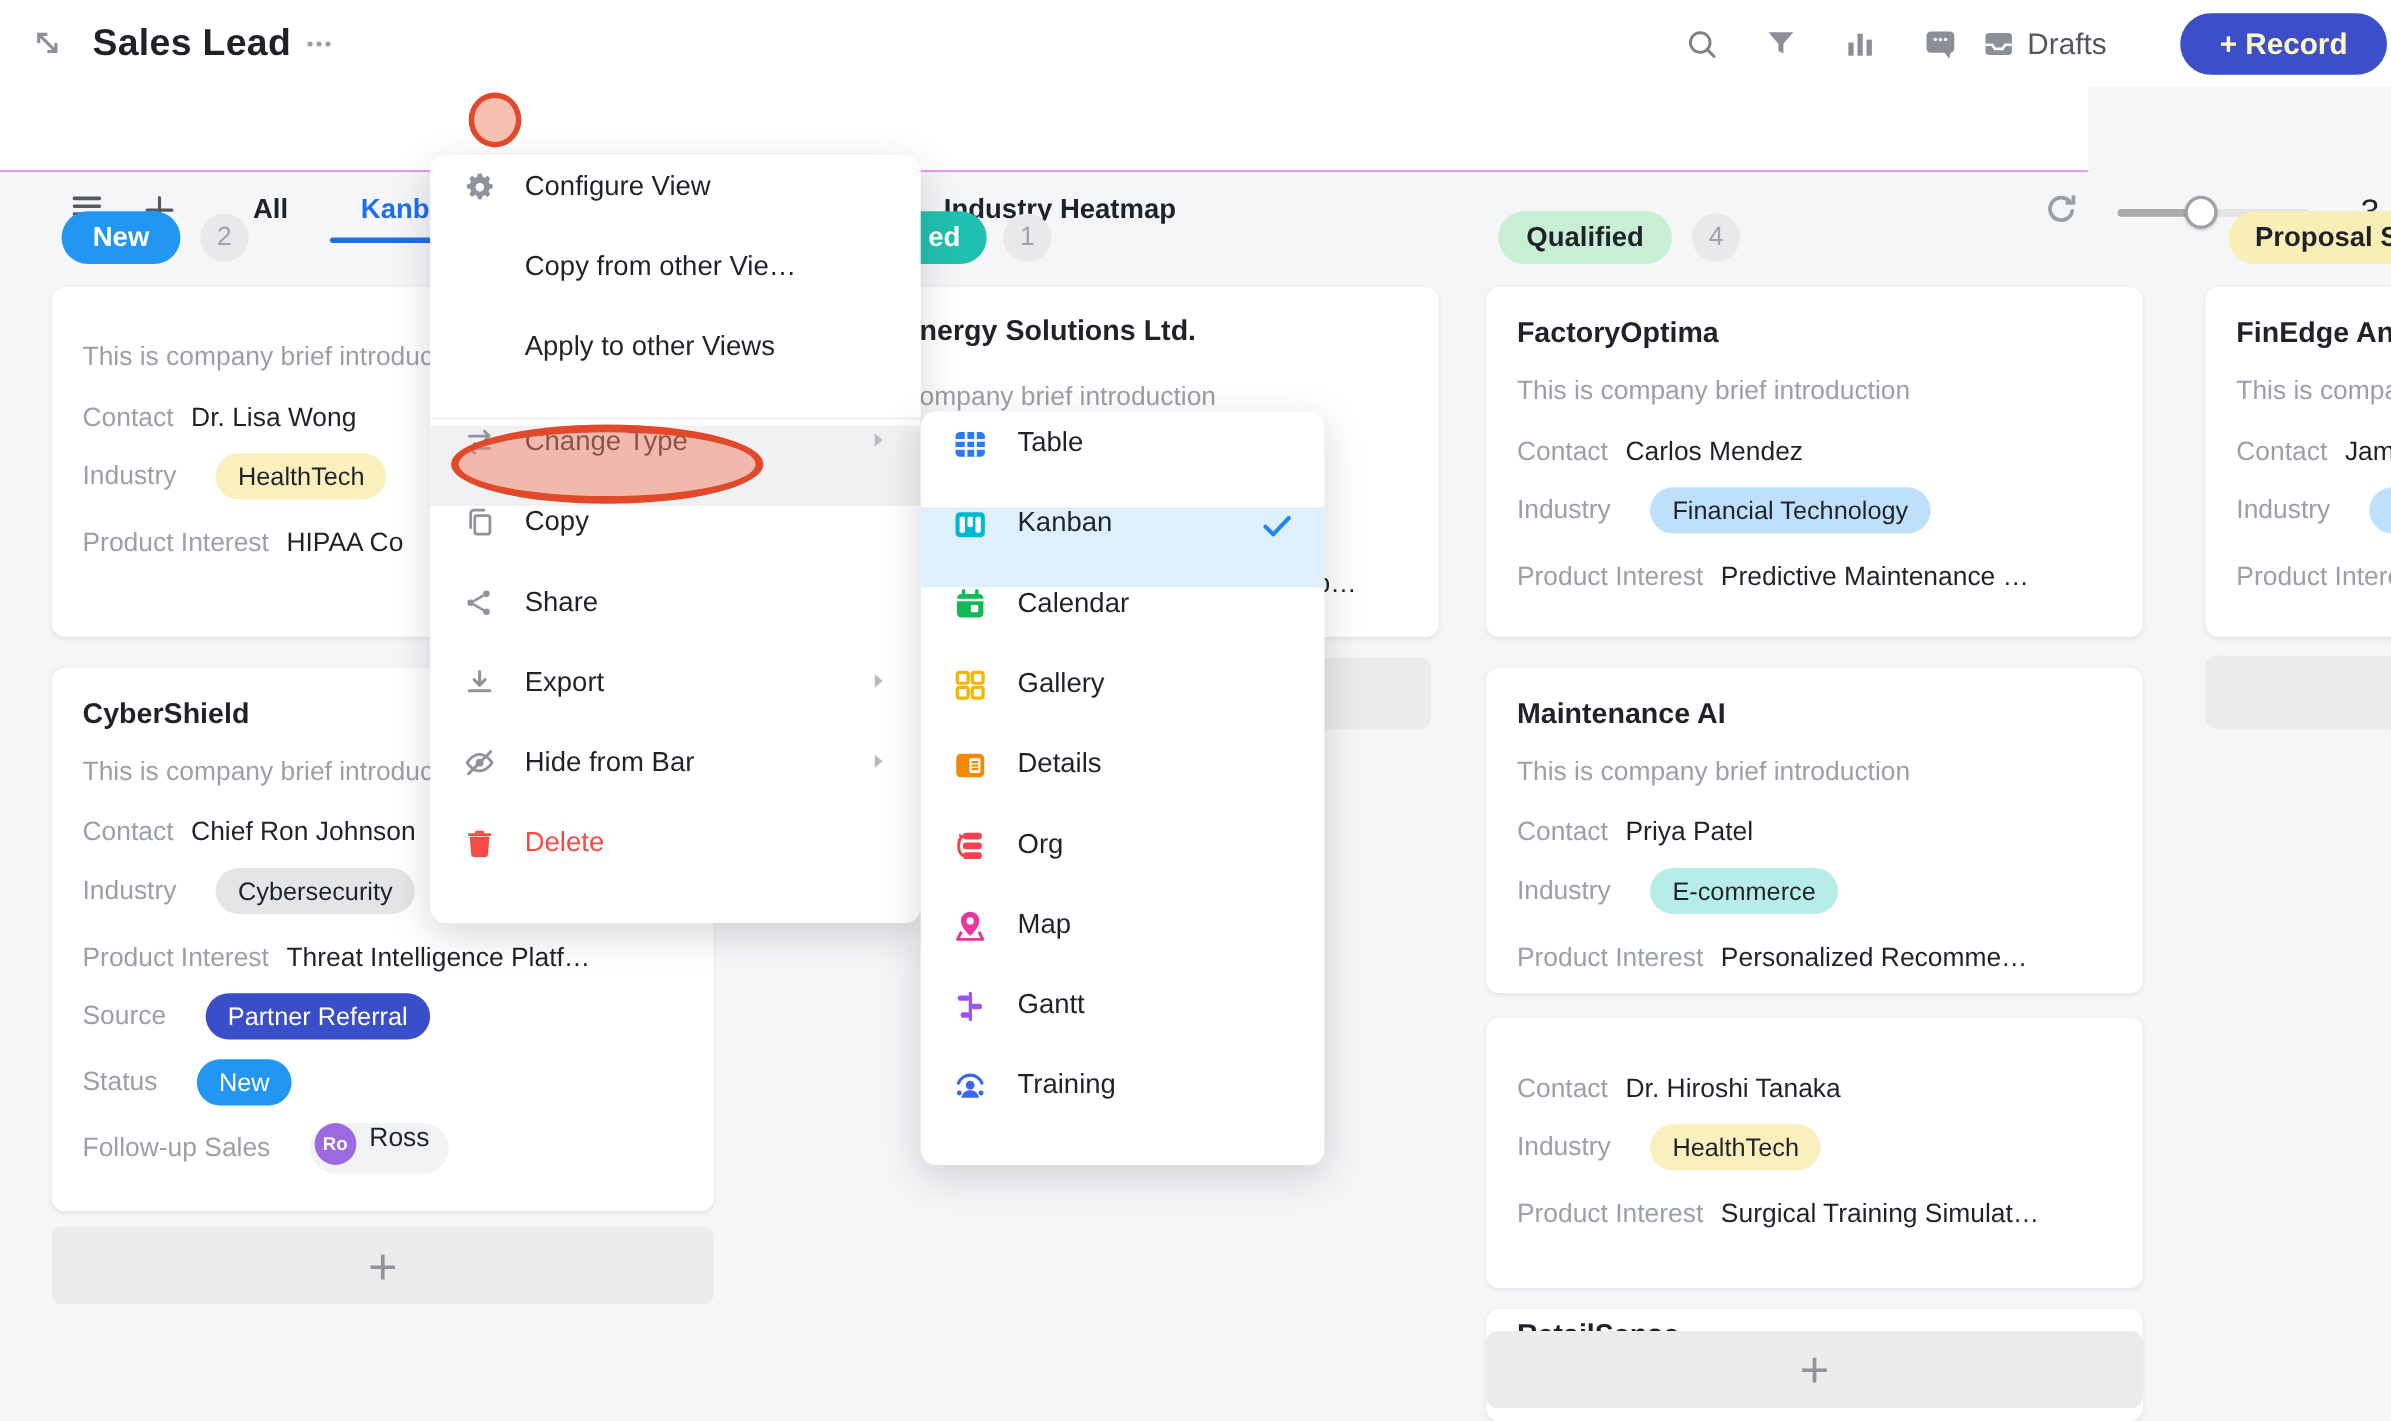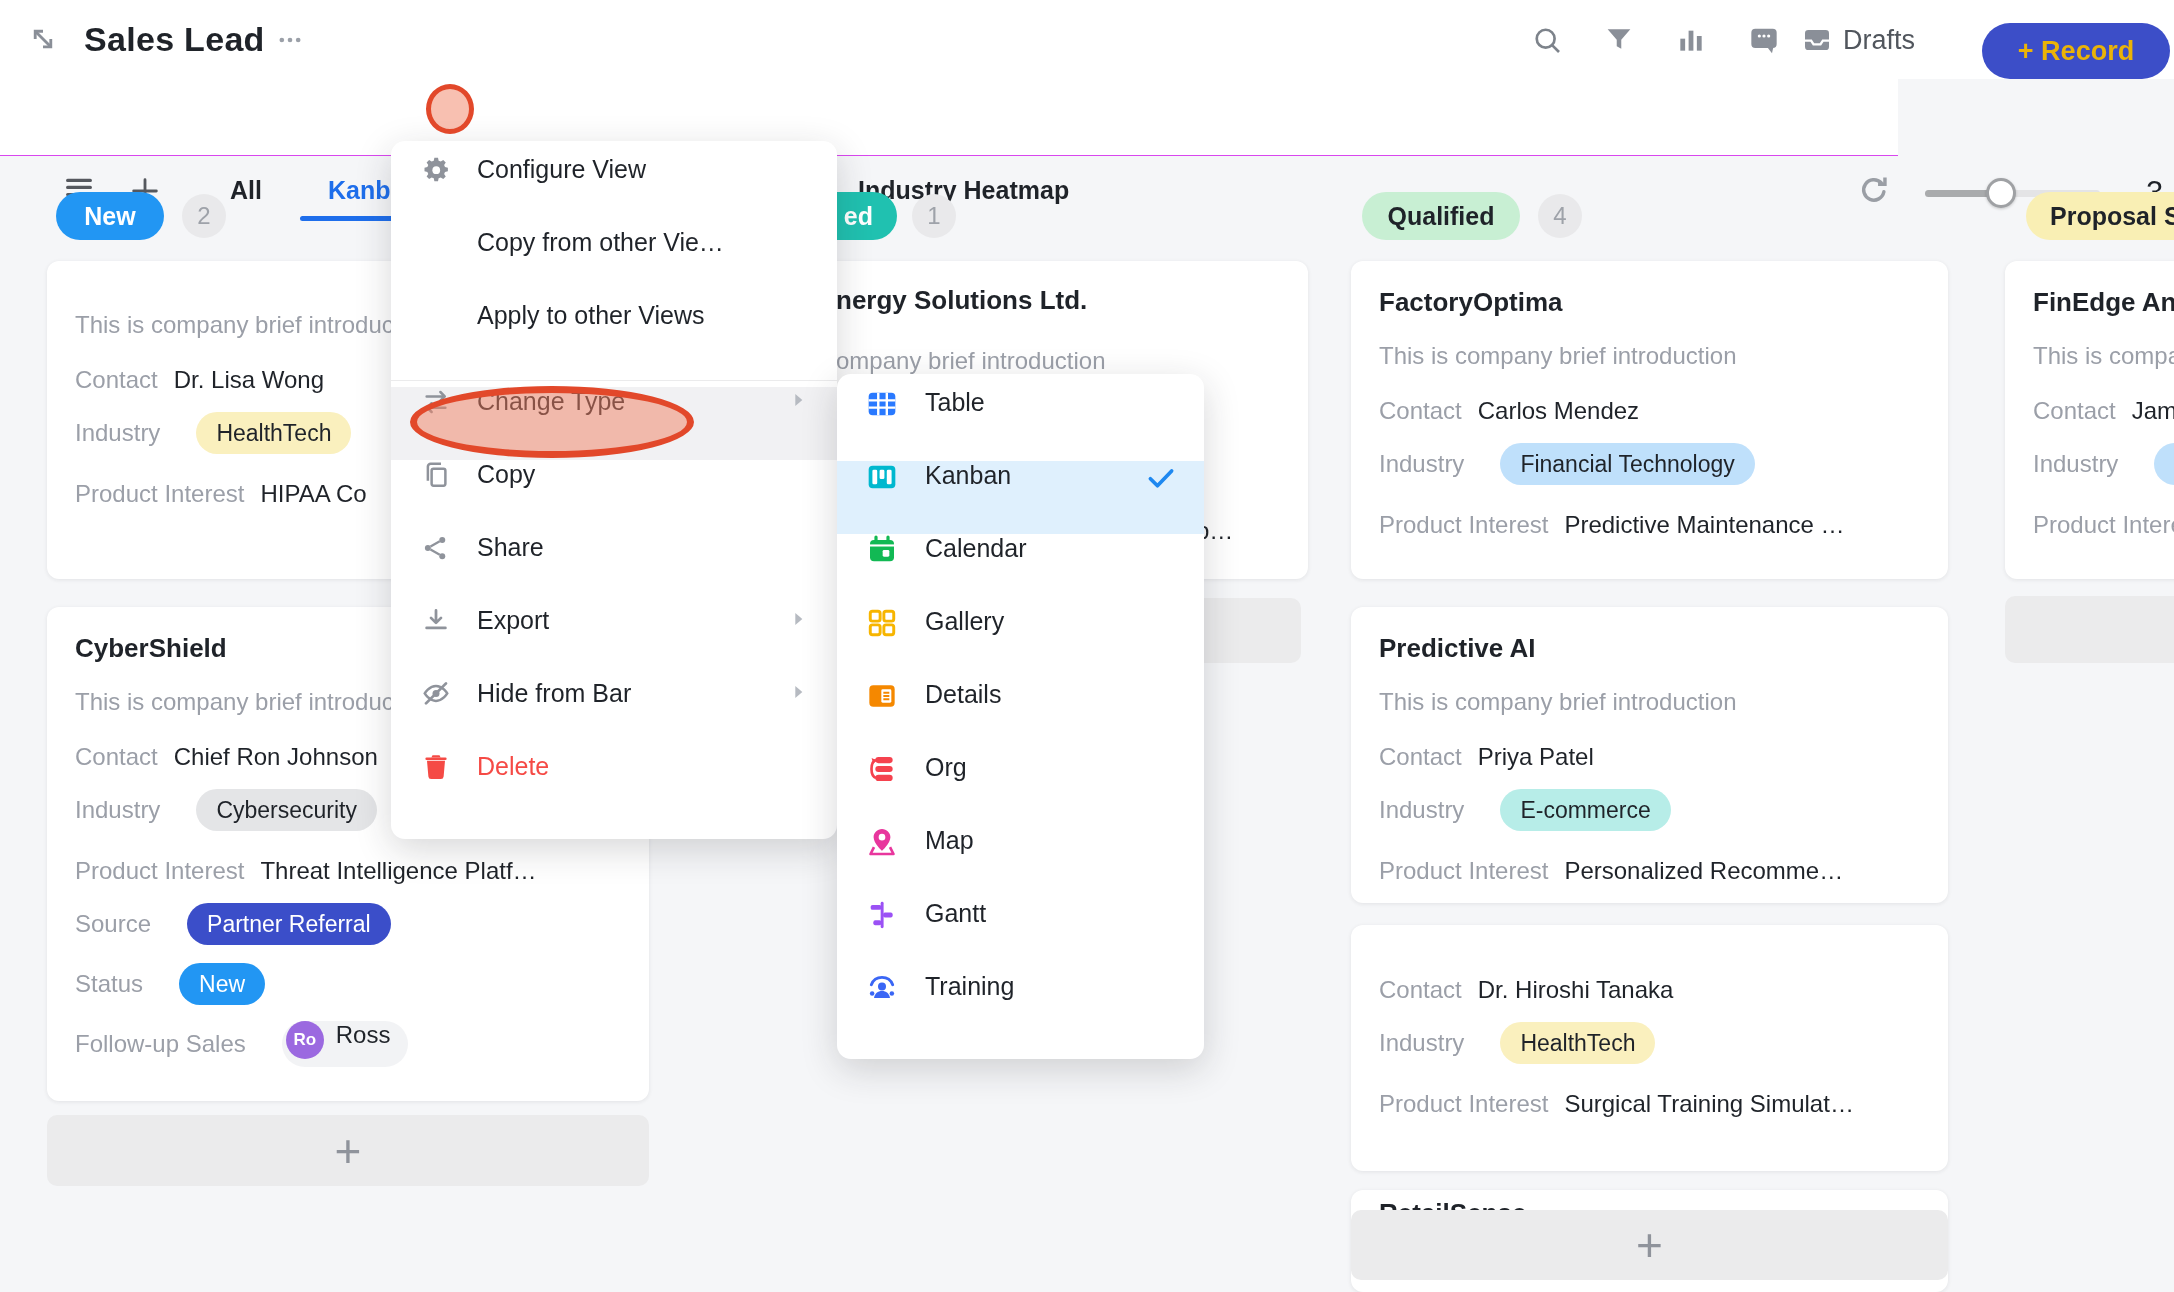--- a/index.html
+++ b/index.html
@@ -4,22 +4,22 @@
 <style>
   html,body{margin:0;padding:0;}
   body{width:2174px;height:1292px;position:relative;overflow:hidden;background:#f5f6f8;
        font-family:"Liberation Sans","DejaVu Sans",sans-serif;color:#1f2329;}
   .abs{position:absolute;}
   .icon{display:inline-flex;align-items:center;justify-content:center;color:#7d838b;}
   
   #header{left:0;top:0;width:2174px;height:79px;background:#fff;}
   #page-title{left:84px;top:20px;font-size:34px;font-weight:700;letter-spacing:.3px;}
   #drafts-label{font-size:27px;color:#51565d;}
-  #record-btn{left:1982px;top:23px;width:188px;height:56px;border-radius:28px;display:flex;
-      align-items:center;justify-content:center;color:#eab308;font-size:27px;font-weight:700;cursor:pointer;}
+  #record-btn{left:1982px;top:12px;width:188px;height:56px;border-radius:28px;display:flex;
+      align-items:center;justify-content:center;color:#fef9c3;font-size:27px;font-weight:700;cursor:pointer;}
   
   #tabbar{left:0;top:79px;width:1898px;height:76px;background:#fff;border-bottom:1px solid #d946ef;}
   .tab{top:97px;font-size:25px;font-weight:700;color:#1f2329;cursor:pointer;}
   #tab-underline{left:300px;top:137px;width:126px;height:5px;border-radius:3px;}
   
   #slider-track{left:1925px;top:111px;width:175px;height:7px;border-radius:4px;background:#e4e4e6;}
   #slider-fill{left:1925px;top:111px;width:76px;height:7px;border-radius:4px;background:#a9abad;}
   #slider-knob{left:1986px;top:99px;width:30px;height:30px;border-radius:50%;background:#fff;
       border:3px solid #9fa1a4;box-sizing:border-box;box-shadow:0 1px 3px rgba(0,0,0,.2);}
   #record-count{left:2146px;top:96px;font-size:31px;color:#1f2329;}
@@ -259,21 +259,21 @@
       <span class="flabel">Industry</span>
     <span class="pill" style="background-color: rgb(191, 224, 251);">Financial Technology</span>
     </div>
   <div class="frow">
       <span class="flabel">Product Interest</span>
     <span class="fvalue">Predictive Maintenance …</span>
     </div>
 </div>
 
 <div class="card" style="left:1351px;top:607px;width:597px;height:296px;">
-  <div class="card-title">Predictive AI</div>
+  <div class="card-title">Maintenance AI</div>
   <div class="desc">This is company brief introduction</div>
   <div class="frow">
       <span class="flabel">Contact</span>
     <span class="fvalue">Priya Patel</span>
     </div>
   <div class="frow pillrow">
       <span class="flabel">Industry</span>
     <span class="pill" style="background-color: rgb(183, 237, 232);">E-commerce</span>
     </div>
   <div class="frow">

